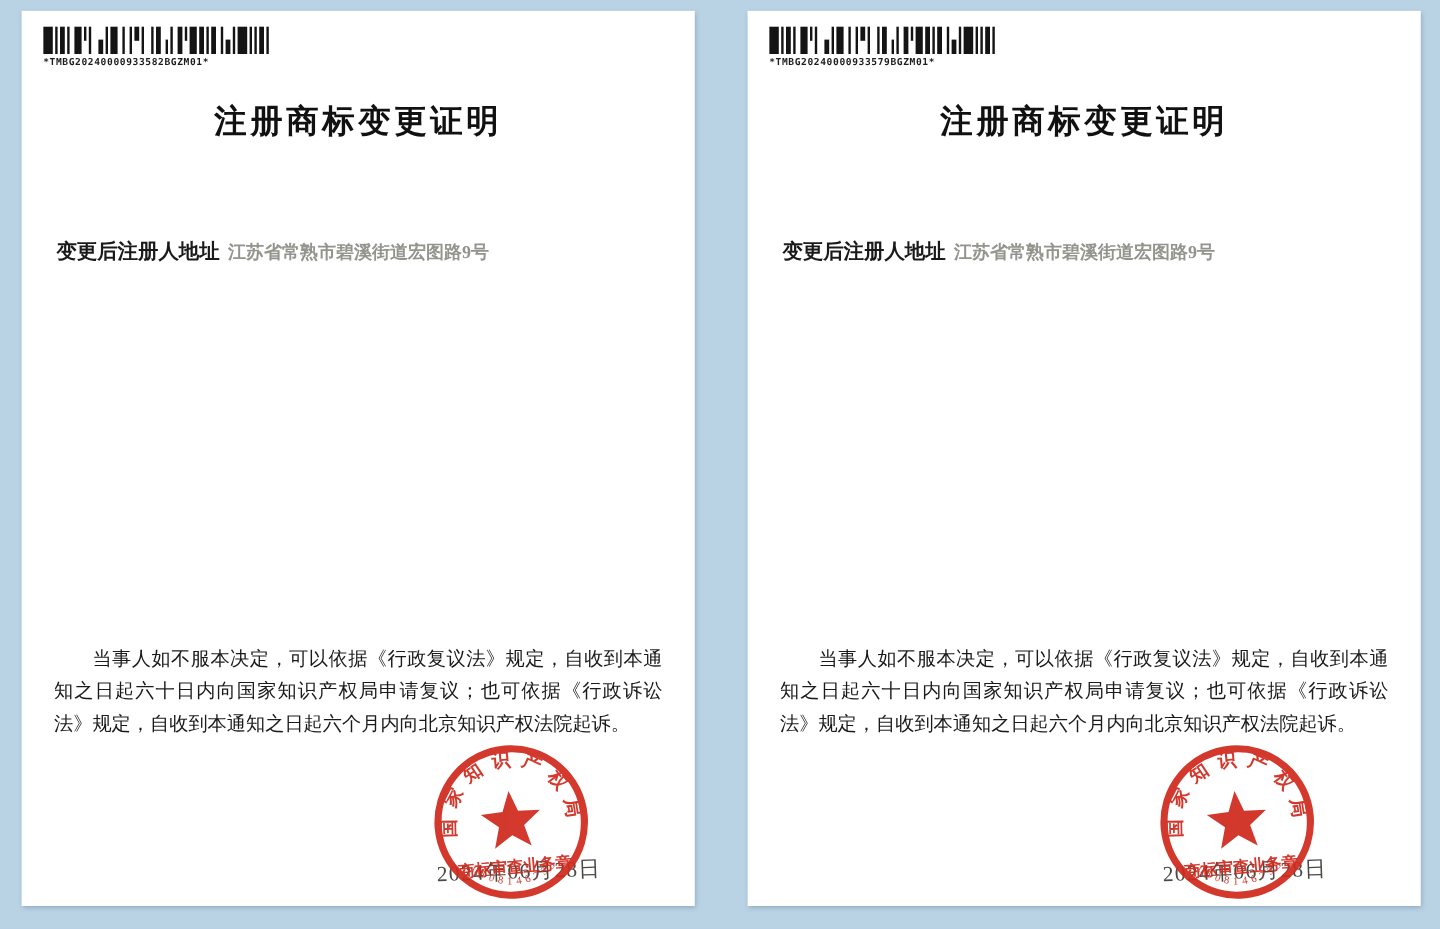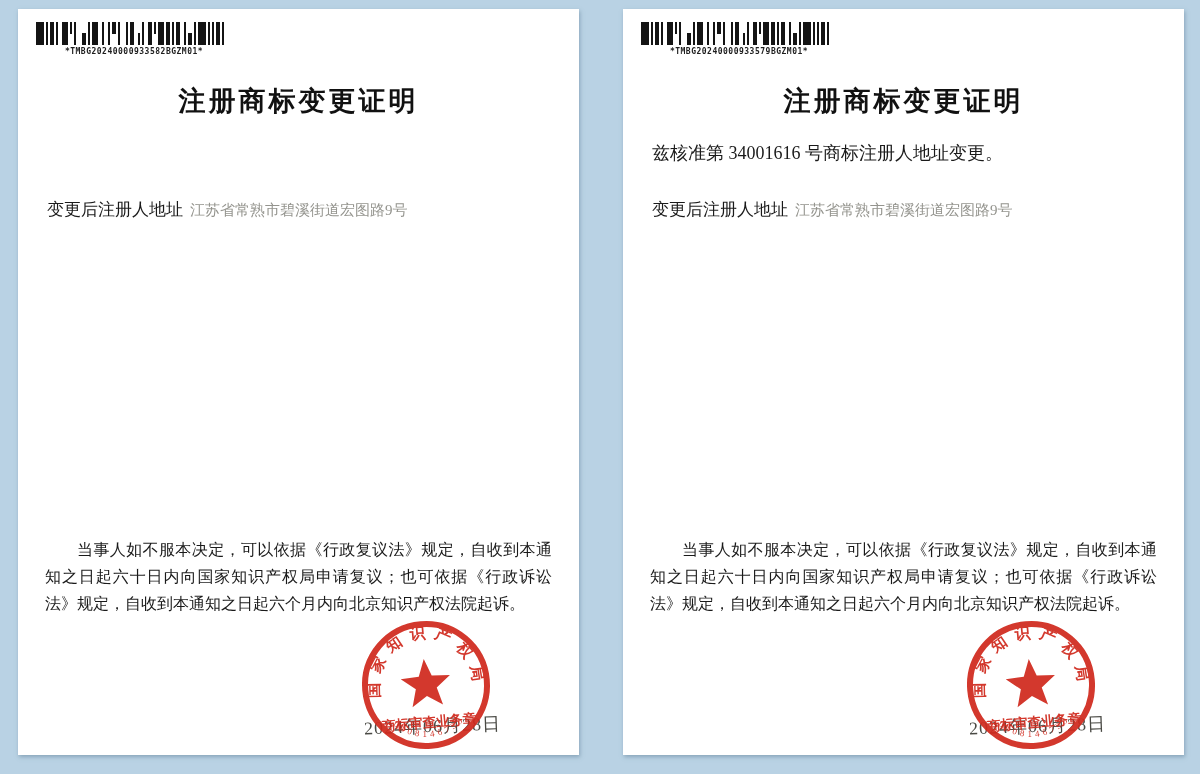--- a/index.html
+++ b/index.html
@@ -14,34 +14,34 @@
     background:#ffffff; overflow:hidden;
     box-shadow:1px 2px 4px rgba(96,128,152,.55);
   }
   #cert0 { left:18px; }
   #cert1 { left:623px; }
 
   .barcode { position:absolute; left:18px; top:13px; width:196px; }
   .barcode-bars { display:flex; height:23px; overflow:hidden; }
   .barcode-bars div { flex:0 0 auto; }
   .barcode-text {
-    margin-top:2px; text-align:center; color:#1d1d1d;
+    margin-top:2px; color:#1d1d1d;
     font-family:"DejaVu Sans Mono","Liberation Mono",monospace;
     font-size:8px; letter-spacing:.5px; font-weight:bold; white-space:nowrap;
   }
 
   .title {
     position:absolute; top:74px; left:0; right:0; text-align:center;
     font-size:27px; font-weight:600; letter-spacing:3px; color:#111;
   }
   .approval {
     position:absolute; top:132px; left:29px; right:20px;
     font-size:18px; color:#1a1a1a; white-space:nowrap;
   }
-  .addr { position:absolute; top:189px; left:29px; right:20px; font-size:17px; color:#1a1a1a; white-space:nowrap; }
+  .addr { position:absolute; top:189px; left:29px; right:20px; font-size:17px; color:#1a1a1a; white-space:nowrap;font-weight:bold; }
   .addr-value { font-size:15px; color:#94948e; margin-left:7px; }
 
   .legal {
     position:absolute; top:527px; left:27px; width:507px;
     font-size:16px; line-height:27px; text-indent:2em;
     text-align:justify; color:#1a1a1a;
   }
 
   .seal {
     position:absolute; left:338px; top:606px; width:140px; height:140px;
@@ -213,21 +213,20 @@
         <div style="width: 2px; background: rgb(20, 20, 20); height: 23px; margin-top: 0px;"></div>
         <div style="width: 2px;"></div>
         <div style="width: 4px; background: rgb(20, 20, 20); height: 23px; margin-top: 0px;"></div>
         <div style="width: 2px;"></div>
         <div style="width: 2px; background: rgb(20, 20, 20); height: 23px; margin-top: 0px;"></div>
         <div style="width: 2px;"></div>
       </div>
     <div class="barcode-text">*TMBG20240000933579BGZM01*</div>
   </div>
   <div class="title">注册商标变更证明</div>
-  <div class="approval">兹核准第 34001616 号商标注册人地址变更。</div>
   <div class="addr">
     <span>变更后注册人地址</span><span class="addr-value">江苏省常熟市碧溪街道宏图路9号</span>
   </div>
   <div class="legal">当事人如不服本决定，可以依据《行政复议法》规定，自收到本通知之日起六十日内向国家知识产权局申请复议；也可依据《行政诉讼法》规定，自收到本通知之日起六个月内向北京知识产权法院起诉。</div>
   <div class="date">2024年06月28日</div>
   <svg class="seal" viewBox="-70 -70 140 140" style="color: rgb(208, 42, 30);">
     <defs>
       <path id="arcTop1" d="M -45.2,13 A 47 47 0 1 1 45.2,13" fill="none"></path>
       <path id="arcBot1" d="M -42.6,29.8 A 52 52 0 0 0 42.6,29.8" fill="none"></path>
     </defs>

